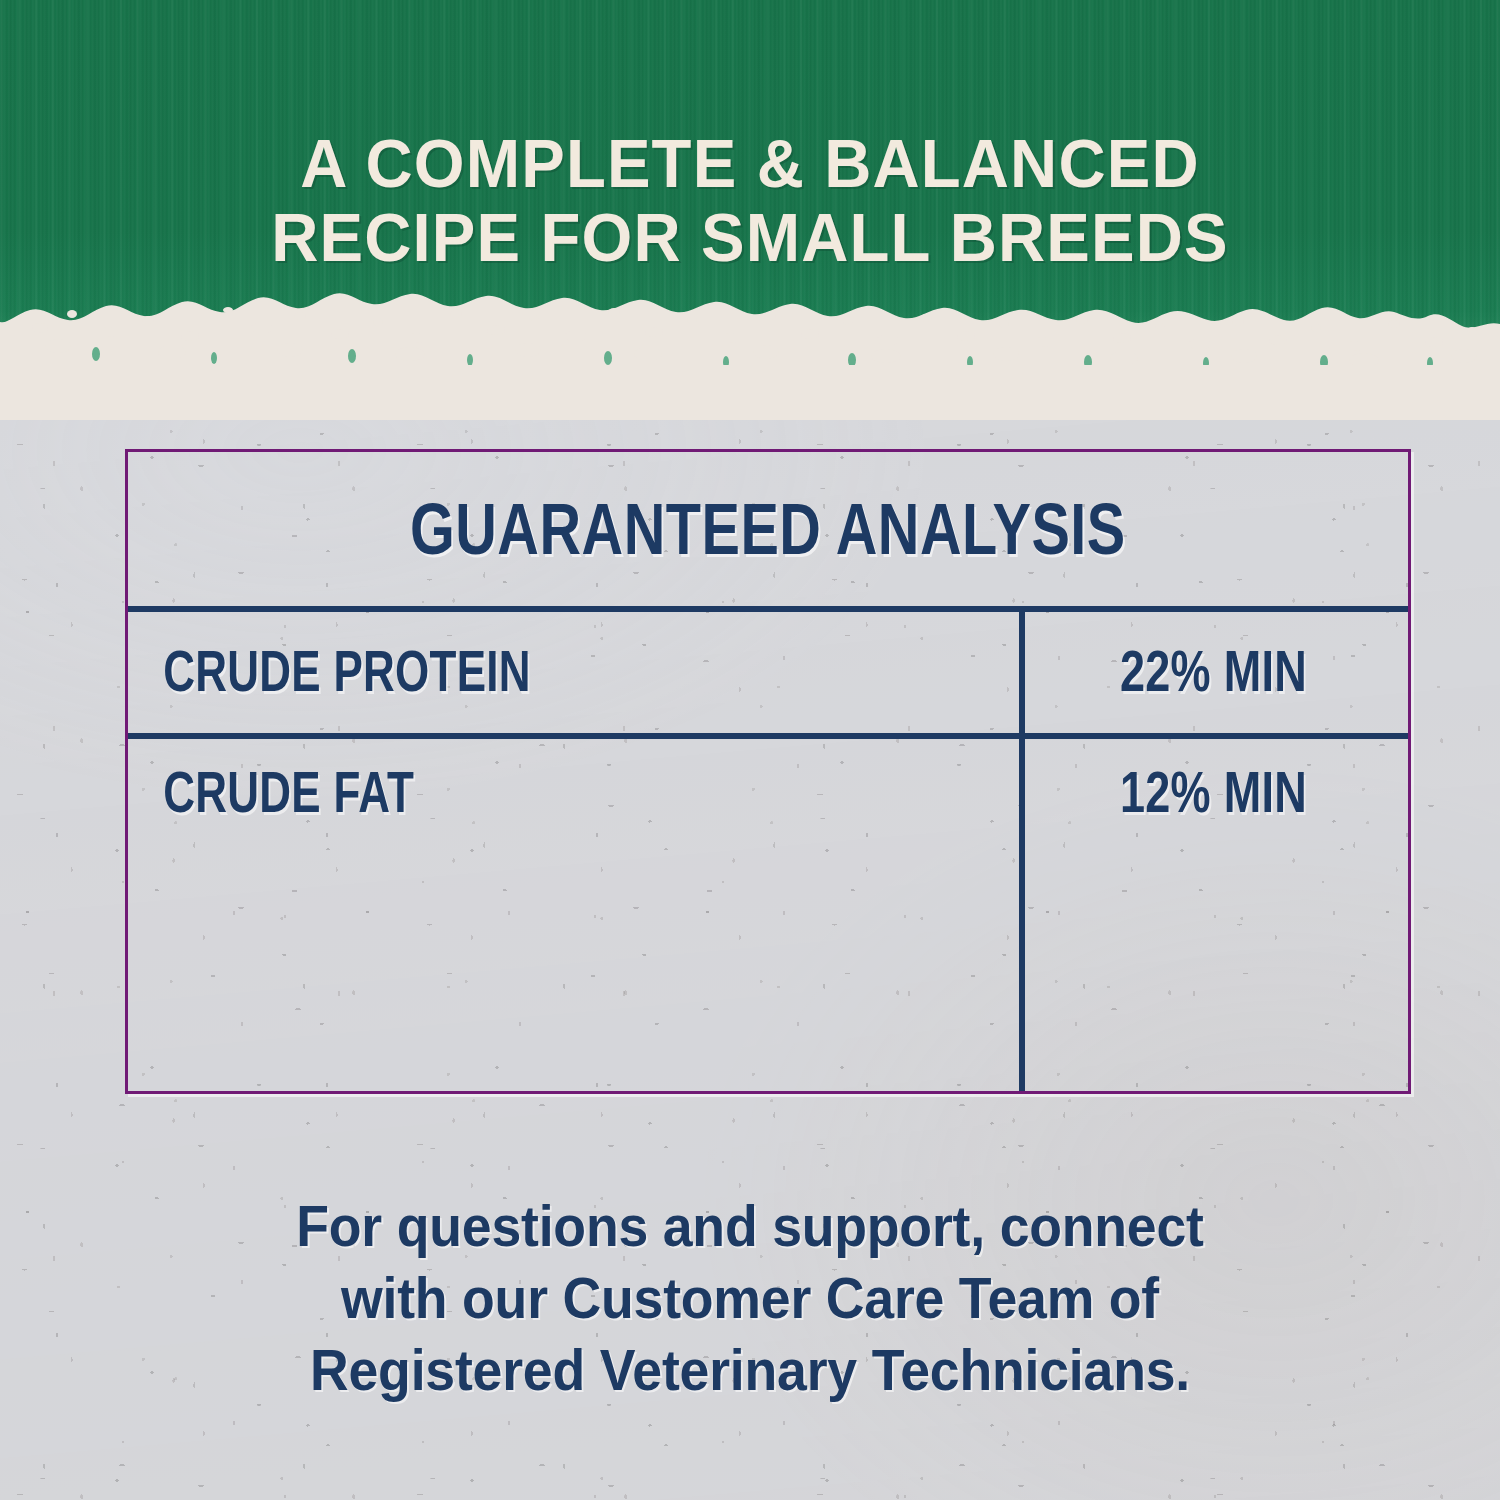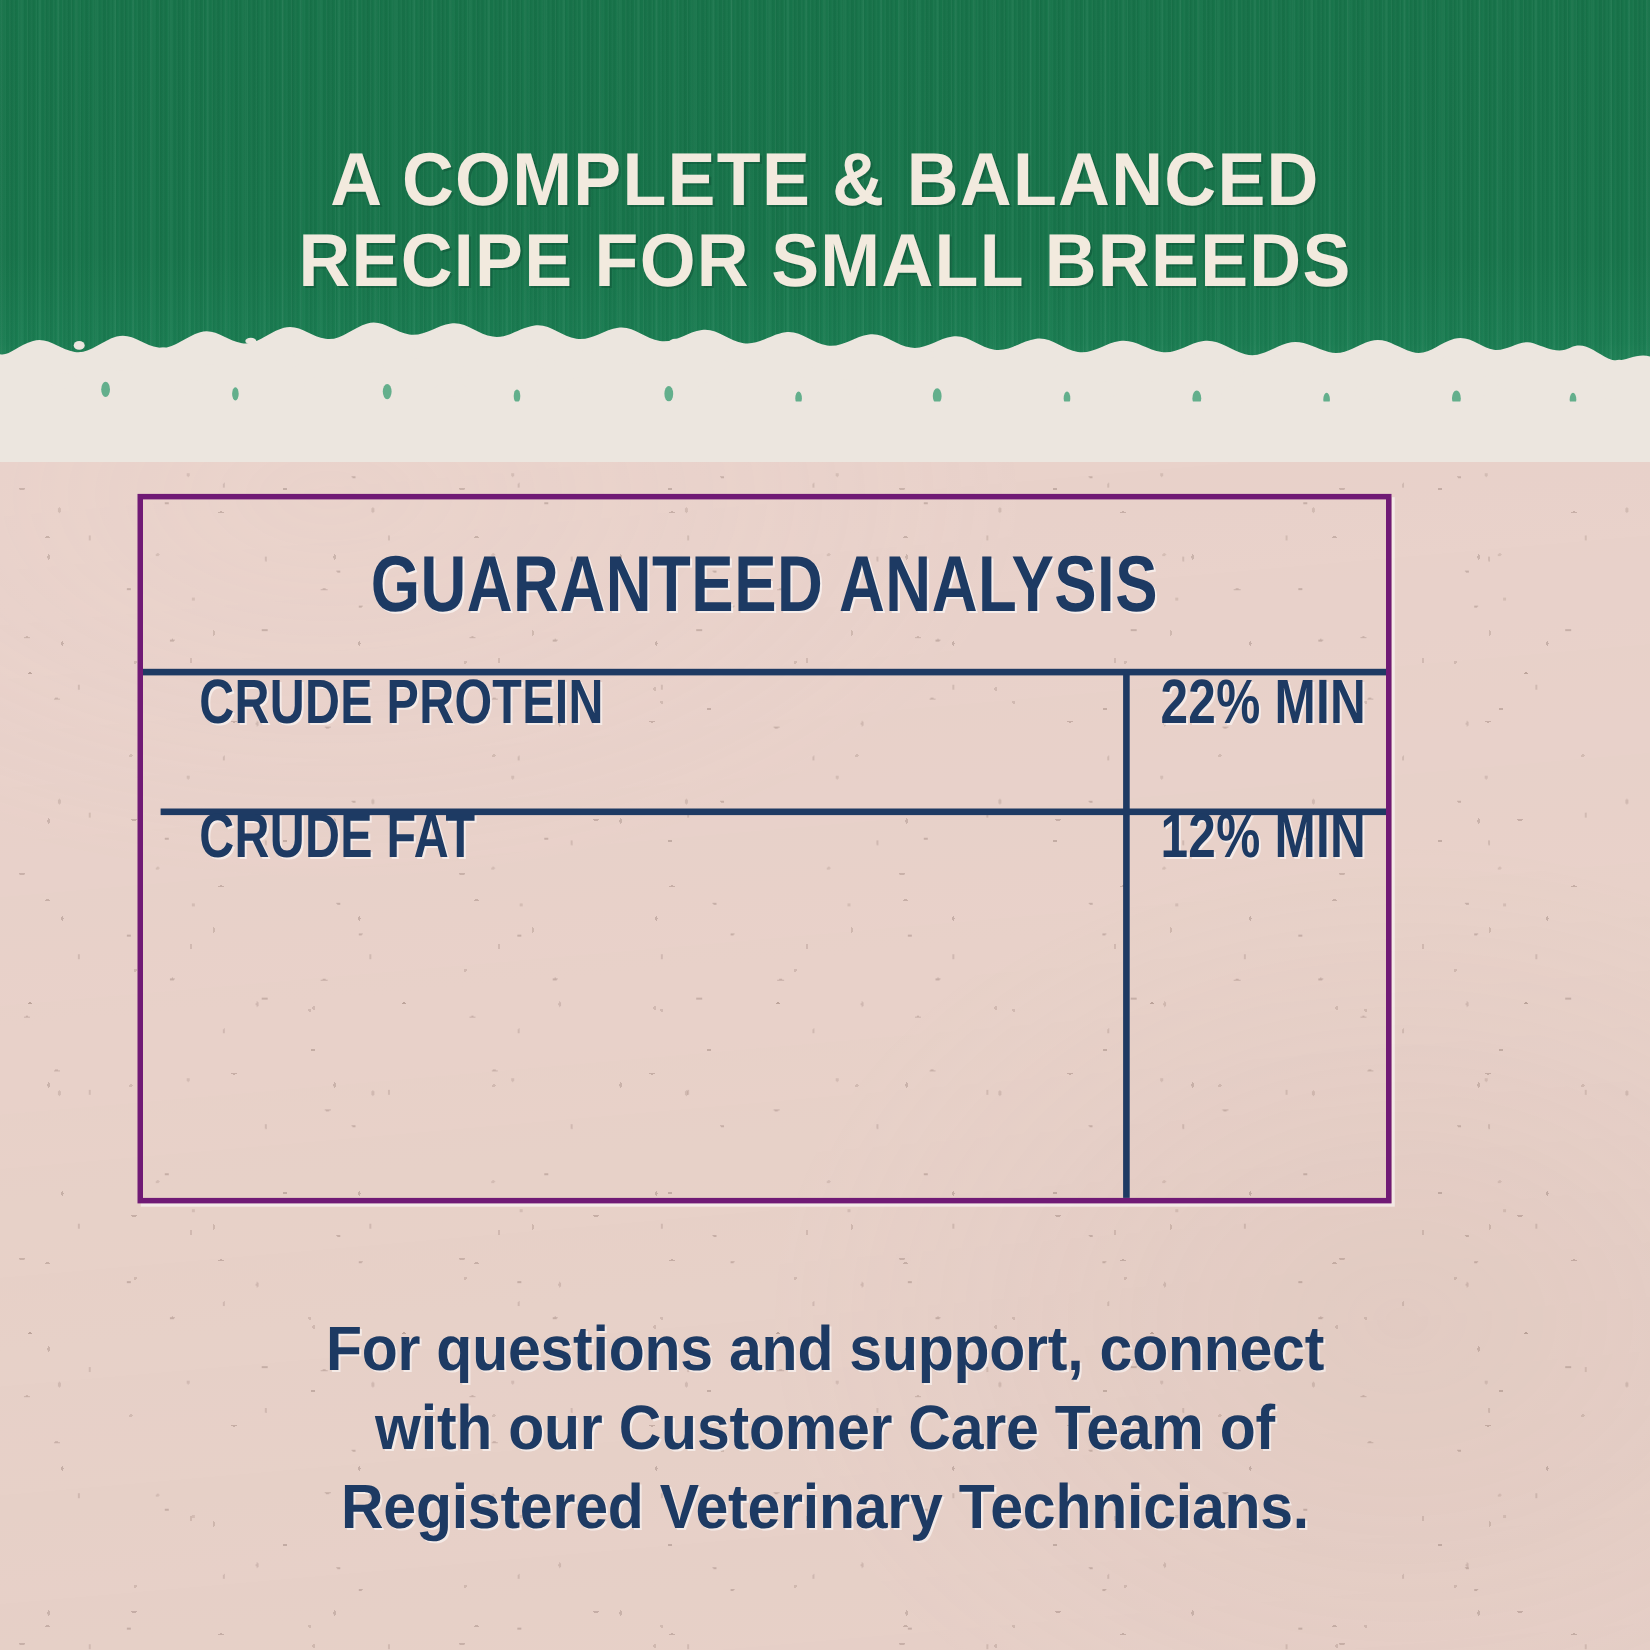--- a/index.html
+++ b/index.html
@@ -12,21 +12,21 @@
     overflow: hidden;
     font-family: "Liberation Sans", sans-serif;
     background: #ece6e0;
   }
 
   #page {
     position: relative;
     width: 1500px;
     height: 1500px;
     overflow: hidden;
-    background-color: #ef4444;
+    background-color: #3b82f6;
   }
 
   
   .paper-texture {
     position: absolute;
     inset: 0;
     background-color: #ece6df;
     background-image:
       radial-gradient(ellipse 3px 1.4px at 8% 4%,  rgba(120,110,100,.42) 0 60%, transparent 61%),
       radial-gradient(ellipse 2px 4px  at 17% 11%, rgba(140,130,120,.34) 0 60%, transparent 61%),
@@ -164,23 +164,23 @@
     text-shadow: 2px 2px 0 rgba(12,70,45,.35);
     z-index: 5;
   }
   .headline .ln { display: block; white-space: nowrap; }
 
   
   .ga-table {
     position: absolute;
     left: 125px;
     top: 449px;
-    width: 1140px;
+    width: 1286px;
     height: 645px;
-    border: 5px solid #701a75;
+    border: 3px solid #701a75;
     box-sizing: border-box;
     box-shadow: 3px 3px 0 rgba(255,255,255,.55);
     z-index: 4;
     text-decoration: underline;
   }
   .ga-header {
     position: absolute;
     left: 0; top: 0;
     width: 100%;
     height: 154px;
@@ -217,21 +217,21 @@
     position: absolute;
     left: 0;
     top: 159px;
     right: 0;
     bottom: 0;
   }
   .ga-row {
     position: relative;
     height: 121.5px;
     display: flex;
-    margin-left: 16px;
+    align-items: center;
   }
   .ga-row + .ga-row::before {
     content: "";
     position: absolute;
     left: 0; top: 0;
     width: 100%;
     height: 6px;
     background: #1e3a63;
   }
   .ga-label {

